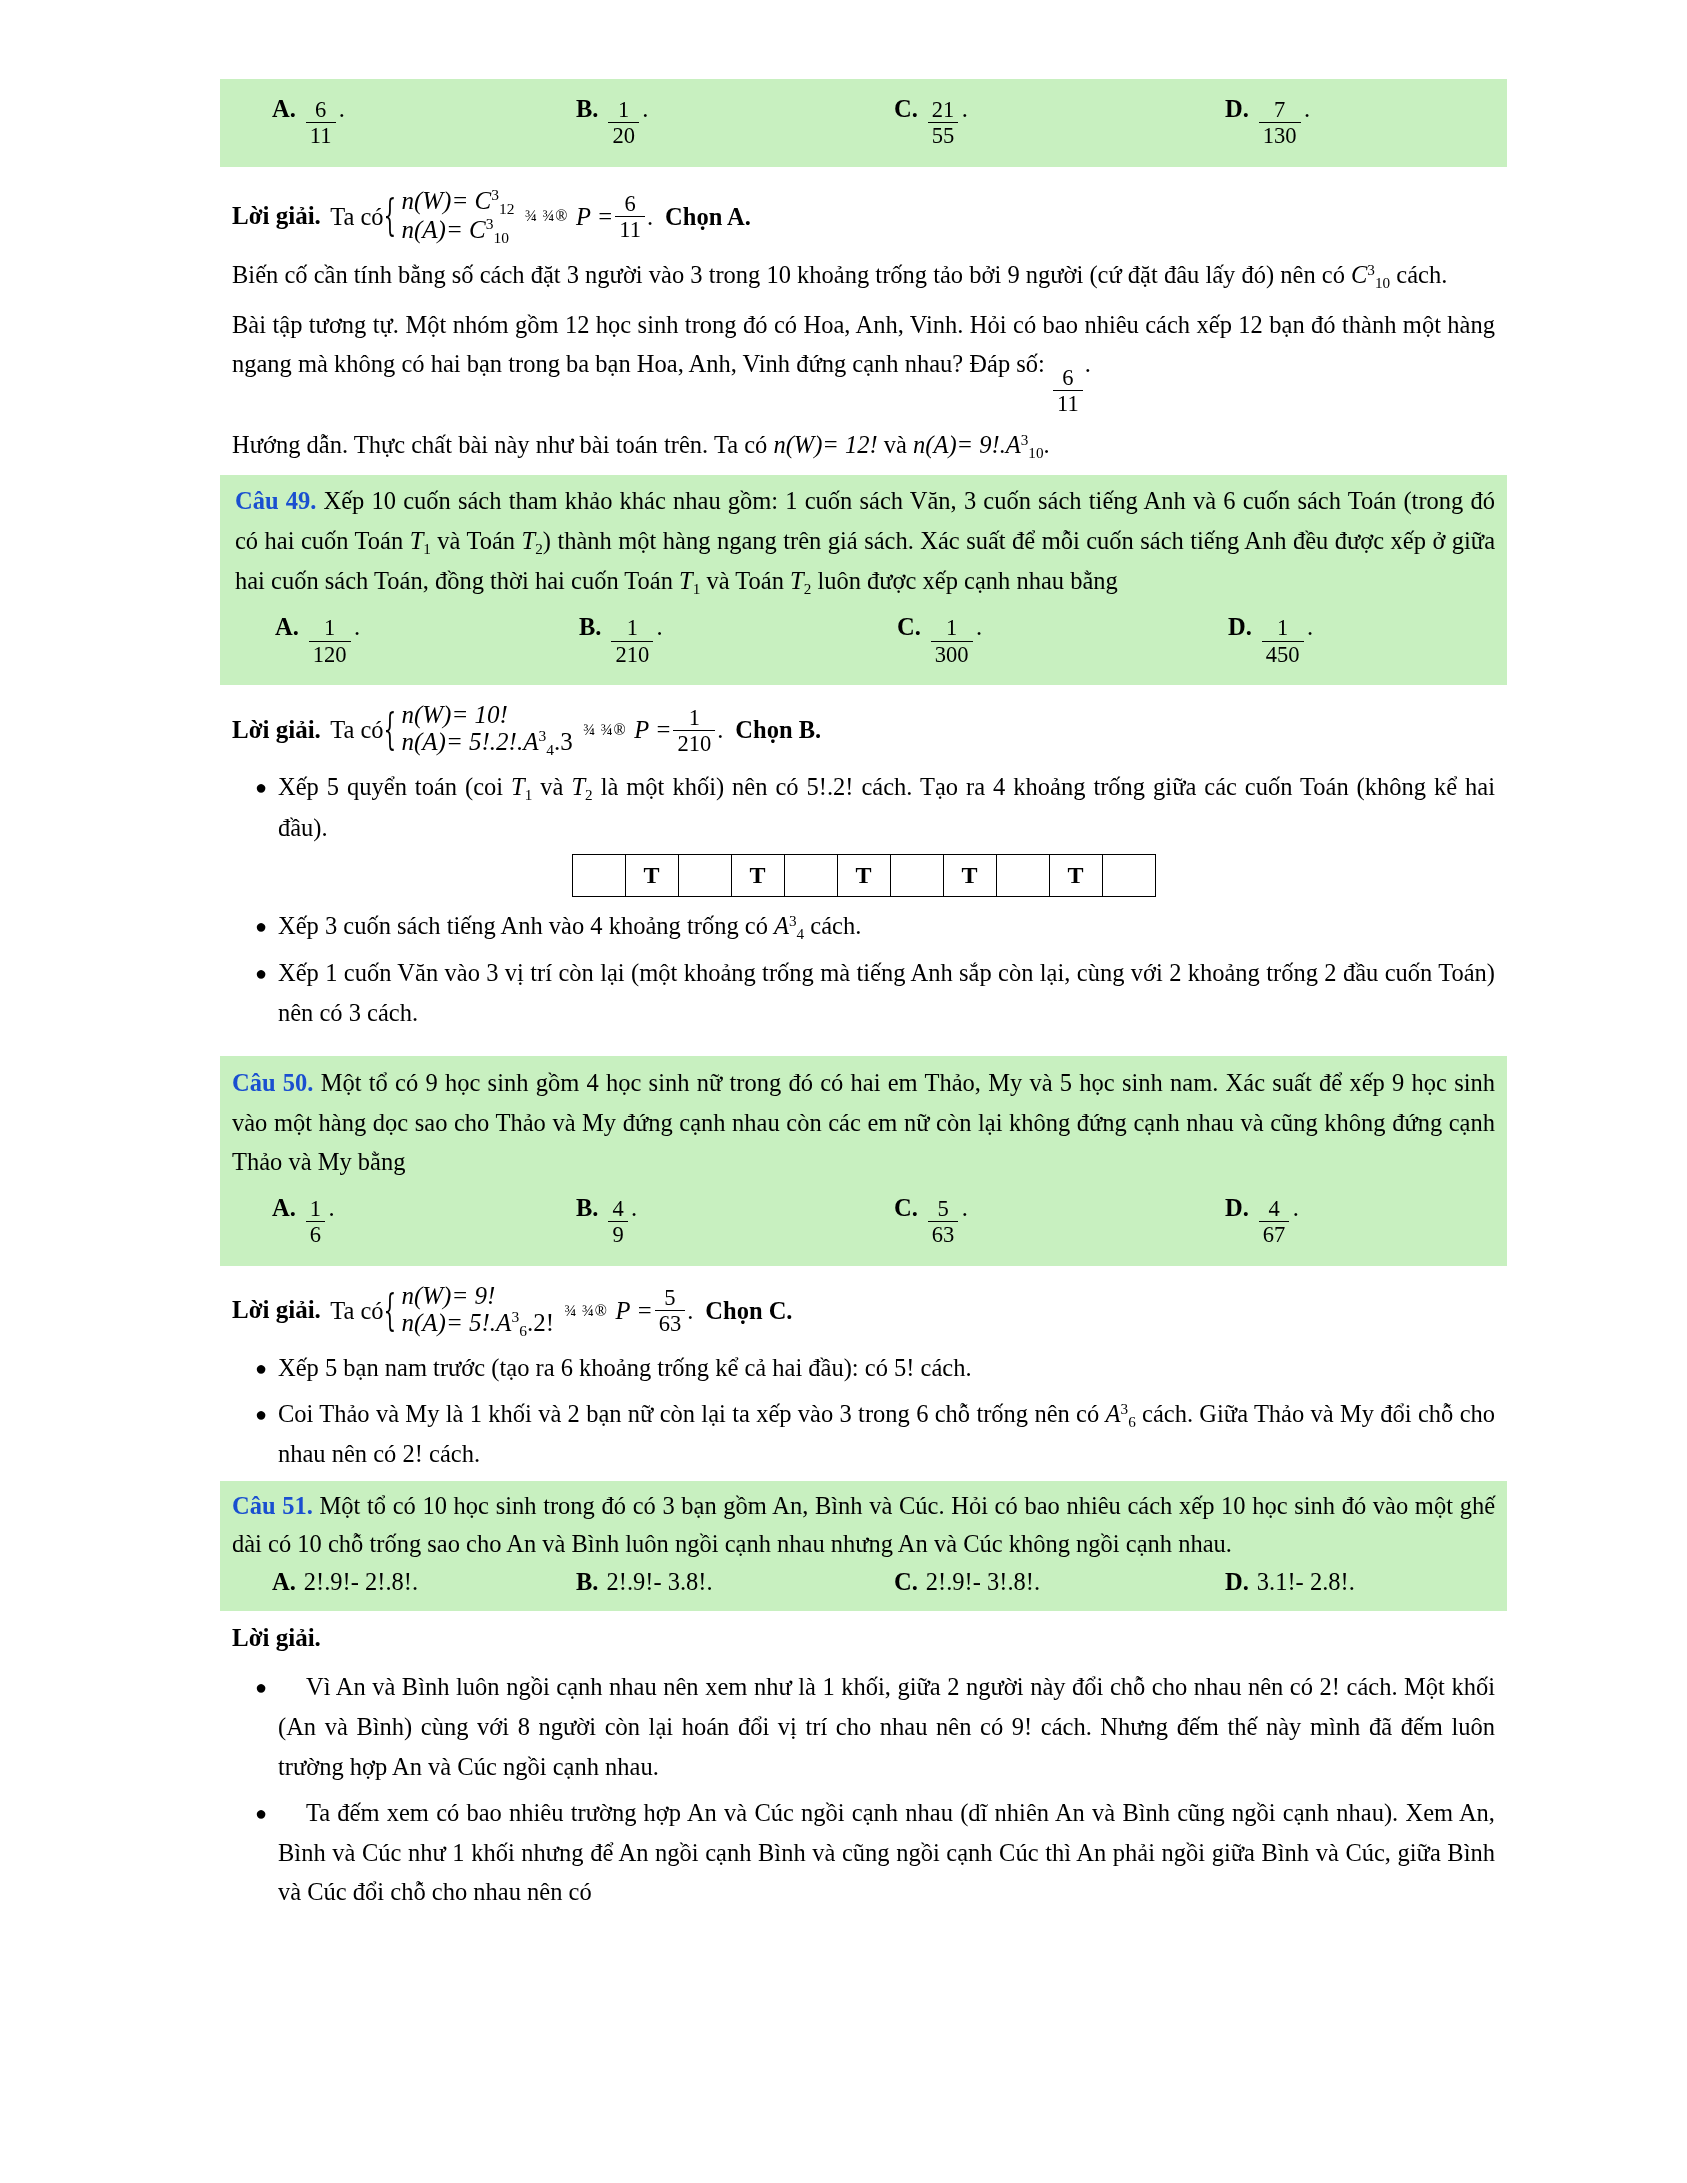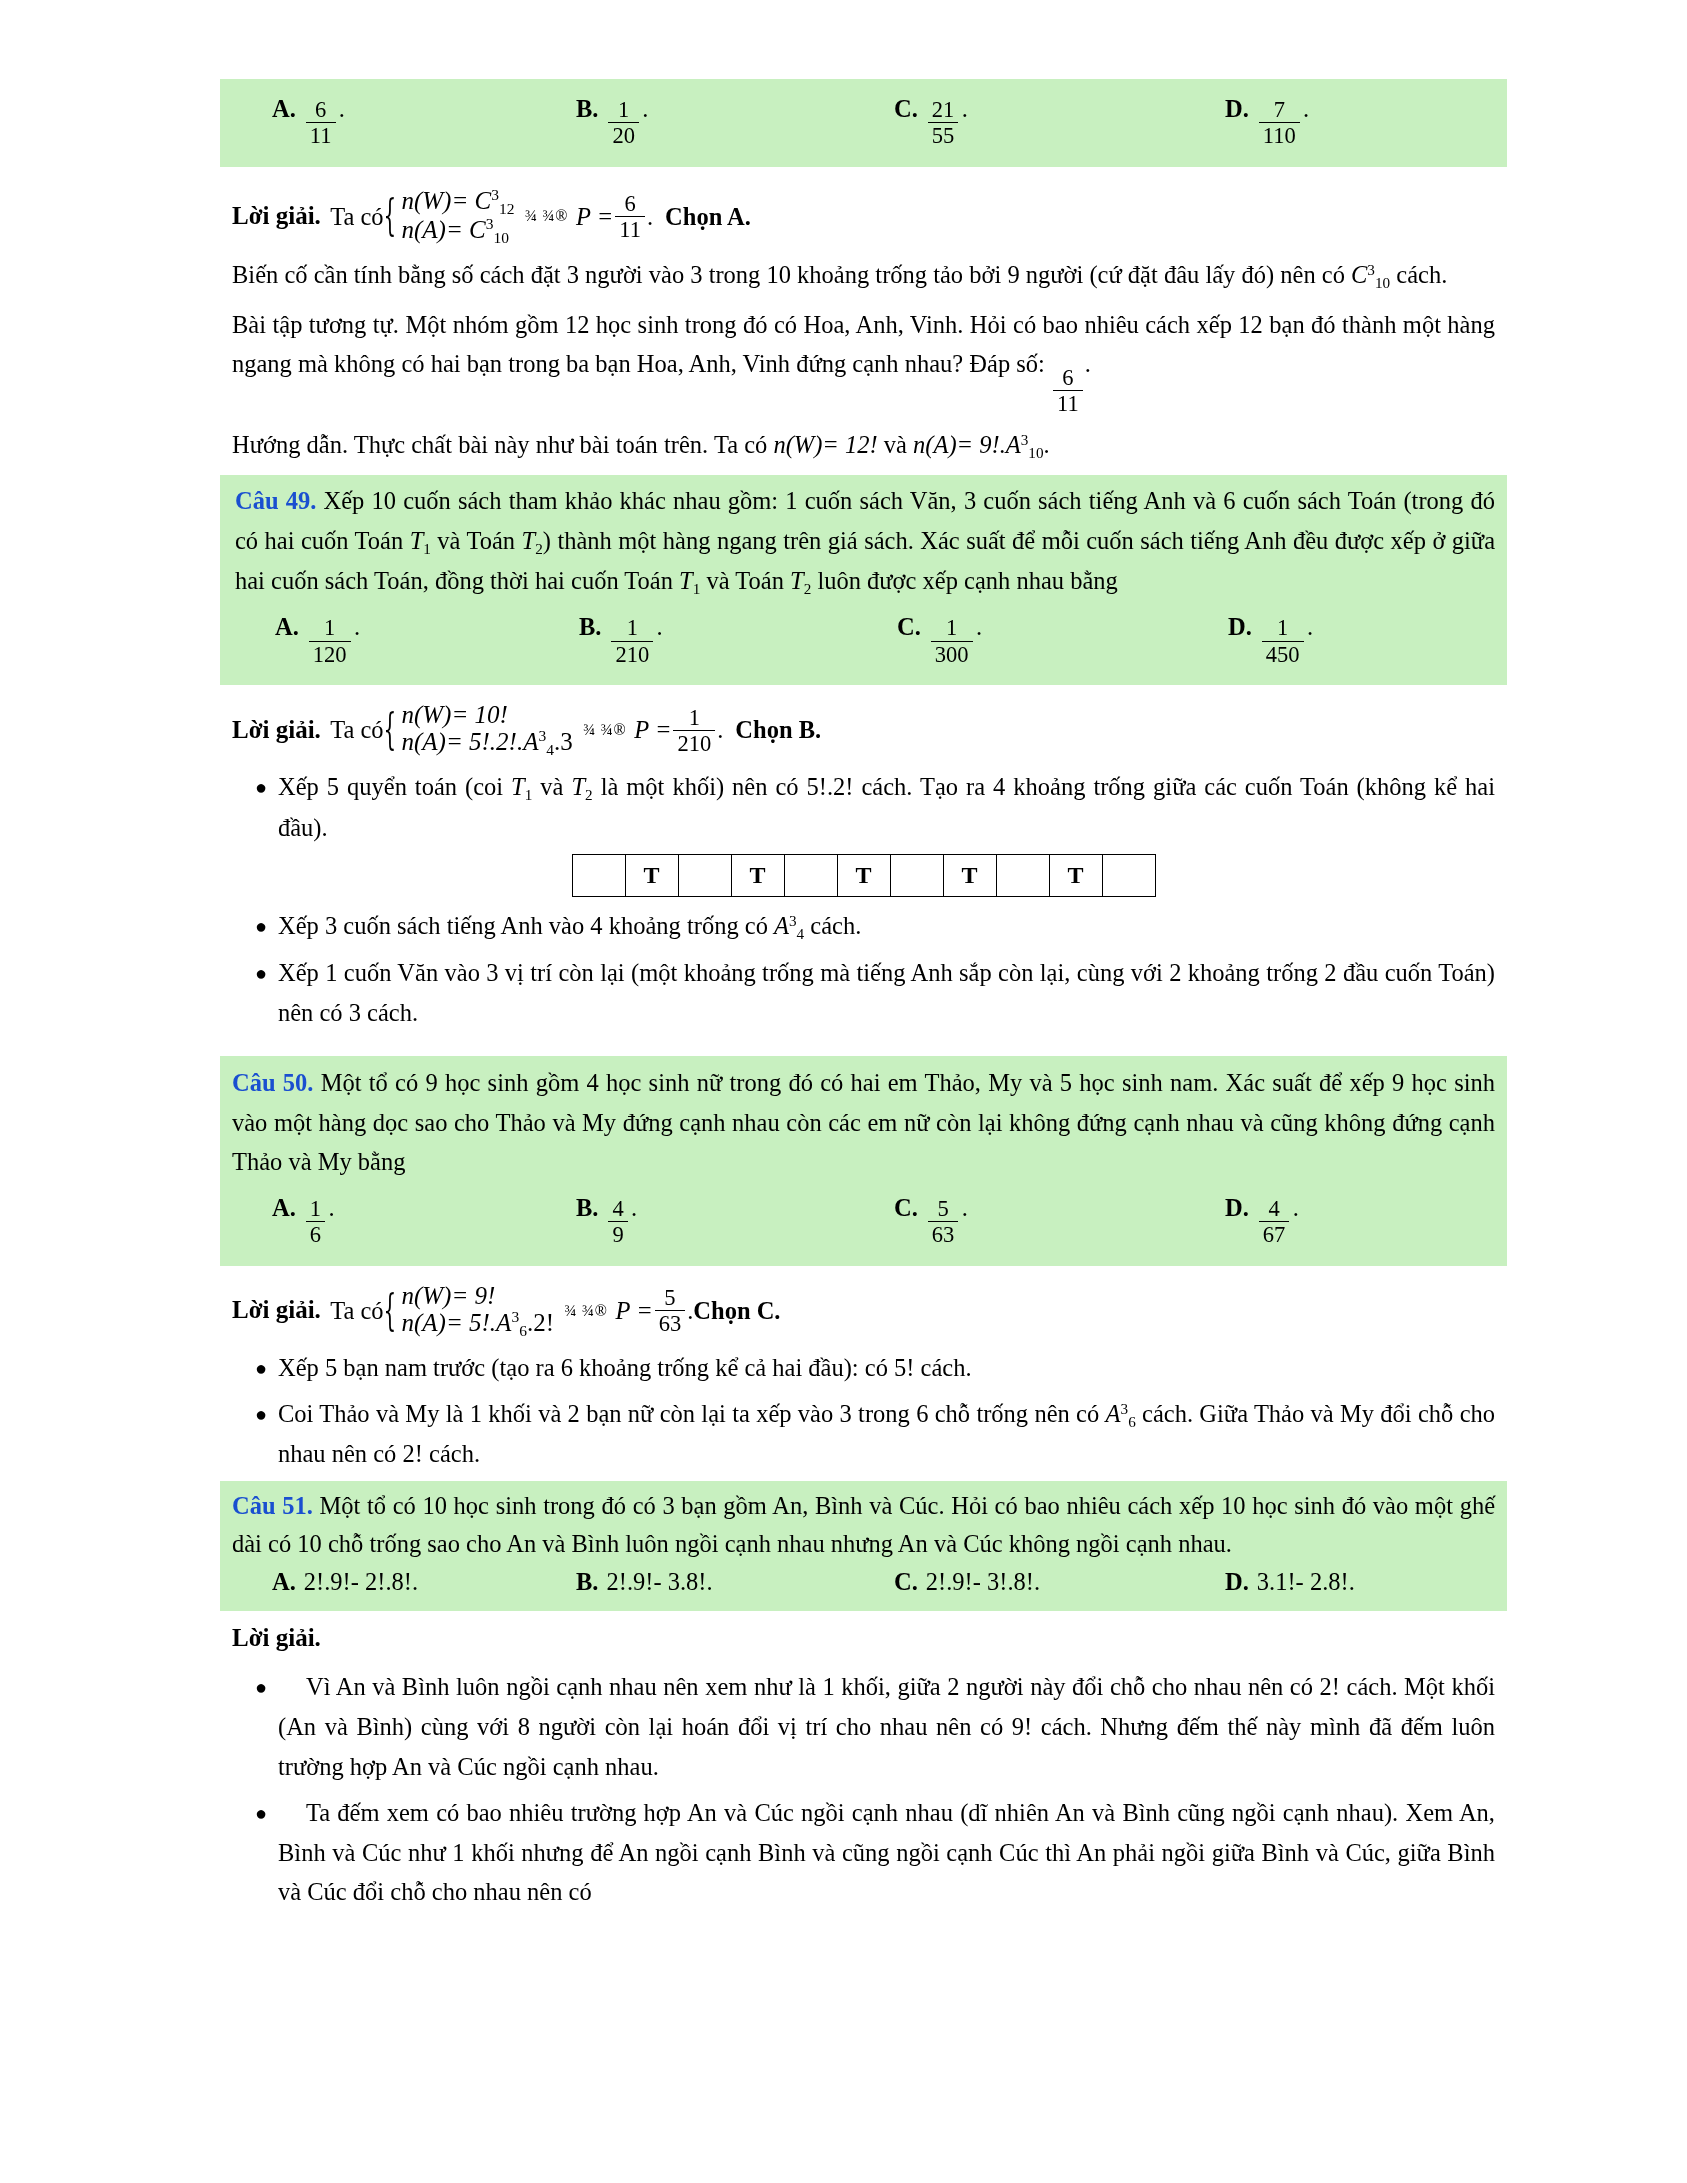--- a/index.html
+++ b/index.html
@@ -155,21 +155,21 @@
         <span class="frac">
           <span class="num">21</span>
           <span class="den">55</span>
         </span>
           <span class="dot-after">.</span>
       </div>
       <div class="opt opt-d">
         <span class="opt-letter">D.</span>
         <span class="frac">
           <span class="num">7</span>
-          <span class="den">110</span>
+          <span class="den">130</span>
         </span>
           <span class="dot-after">.</span>
       </div>
     </div>
   </div>
 
   <div class="para" style="margin-top:20px; display:flex; align-items:center;">
     <span class="sol-label">Lời giải.</span>
     <span style="margin-left:9.3px;">Ta có</span>
     <span class="brace-glyph">{</span>
@@ -375,21 +375,21 @@
         <span class="it">5!.A</span><sup>3</sup><sub>6</sub><span>.2!</span>
       </span>
     </span>
     <span class="arrow">¾ ¾®</span>
     <span class="it">P =</span>
     <span class="frac">
       <span class="num">5</span>
       <span class="den">63</span>
     </span>
       <span>.</span>
-    <span class="bold" style="">Chọn C.</span>
+    <span class="bold" style="margin-left:12px;">Chọn C.</span>
   </div>
 
   <div class="bullet-row">
     <div class="bullet-dot">●</div>
     <div class="bullet-body">Xếp 5 bạn nam trước (tạo ra 6 khoảng trống kể cả hai đầu): có 5! cách.</div>
   </div>
 
   <div class="bullet-row">
     <div class="bullet-dot">●</div>
     <div class="bullet-body">

